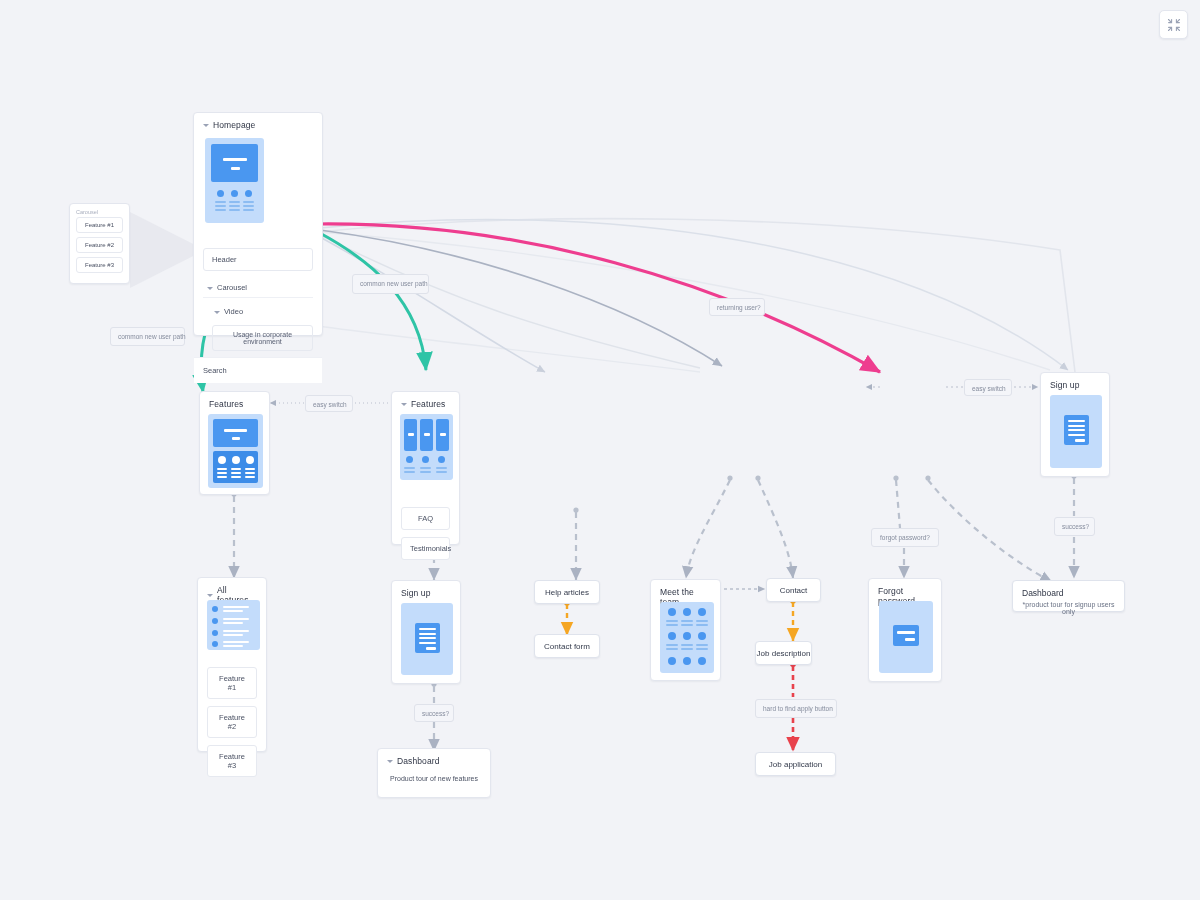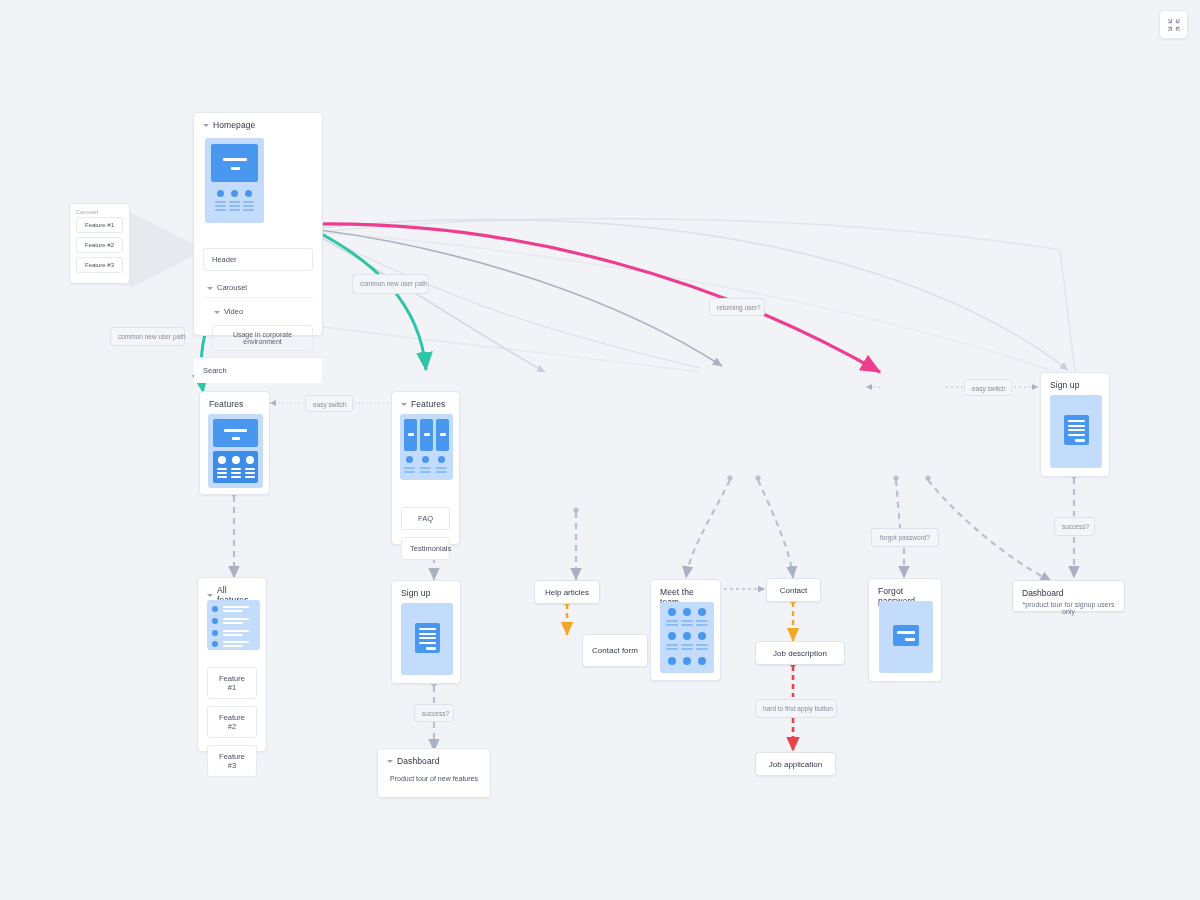--- a/index.html
+++ b/index.html
@@ -399,27 +399,27 @@
       <div class="hero" style="left:14px;top:24px;width:26px;height:21px;">
         <div class="bar" style="left:4px;top:6px;width:18px;height:2.5px;"></div>
         <div class="bar" style="left:12px;top:13px;width:10px;height:2.5px;"></div>
       </div>
     </div>
   </div>
 
   <div class="node" style="left:534px;top:580px;width:66px;height:24px;">
     <span>Help articles</span>
   </div>
-  <div class="node" style="left:534px;top:634px;width:66px;height:33px;margin-left:48px;">
+  <div class="node" style="left:534px;top:634px;width:66px;height:24px;">
     <span>Contact form</span>
   </div>
   <div class="node" style="left:766px;top:578px;width:55px;height:24px;">
     <span>Contact</span>
   </div>
-  <div class="node" style="left:755px;top:641px;width:90px;height:24px;text-align:center;">
+  <div class="node" style="left:755px;top:641px;width:57px;height:24px;text-align:center;">
     <span>Job description</span>
   </div>
   <div class="node" style="left:755px;top:752px;width:81px;height:24px;">
     <span>Job application</span>
   </div>
 
   <div class="card" style="left:377px;top:748px;width:114px;height:50px;">
     <div class="card-title">
       <span class="chev"></span>
       <span>Dashboard</span>

